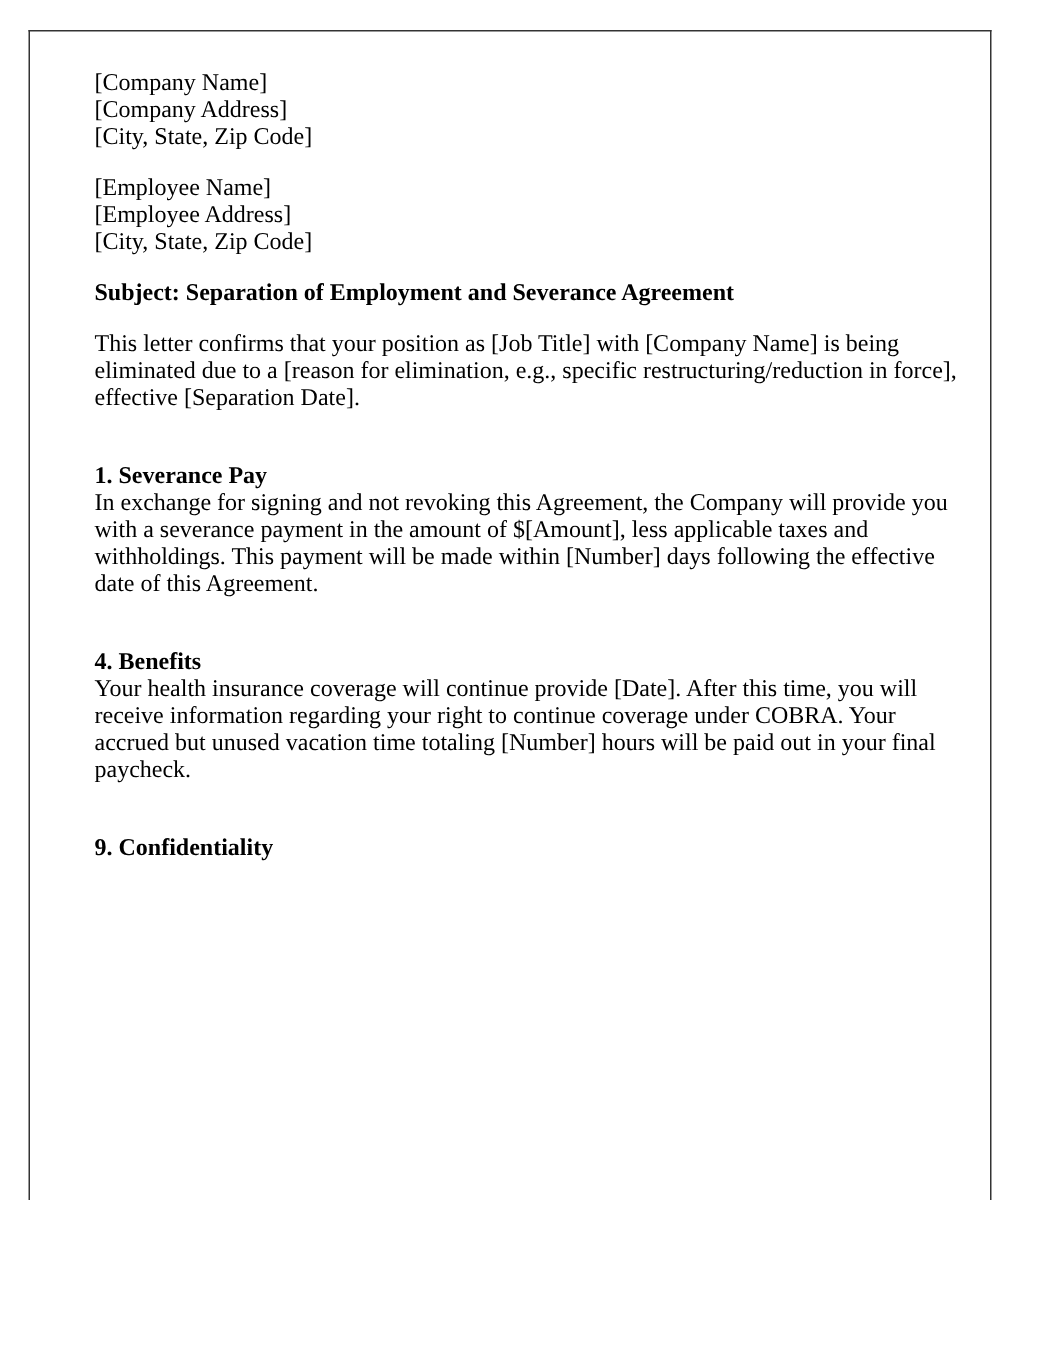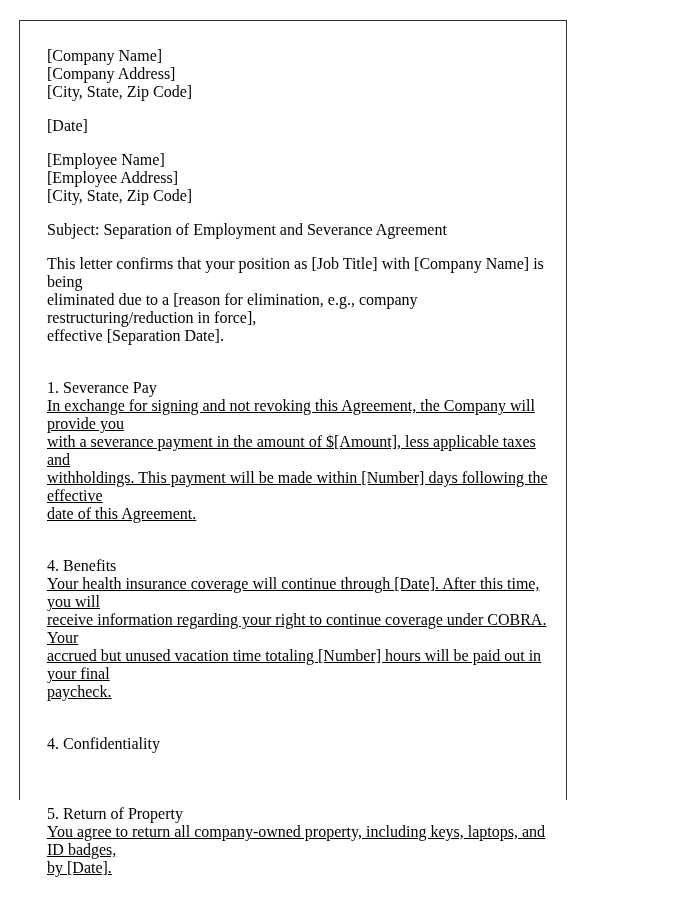--- a/index.html
+++ b/index.html
@@ -14,90 +14,85 @@
     font-family: "Liberation Serif", "DejaVu Serif", serif;
     font-size: 16px;
     line-height: 18px;
     color: #000000;
     overflow: hidden;
   }
   .page-frame {
     position: absolute;
     left: 19px;
     top: 20px;
-    width: 548px;
+    width: 642px;
     height: 780px;
     box-sizing: border-box;
     border: 1.5px solid #333333;
     border-bottom: none;
     background: #ffffff;
+    padding-left: 16px;
   }
   .letter-content {
     padding: 26px 18px 0 27px;
   }
   .letter-content p {
     margin: 16px 0 0 0;
     white-space: pre-line;
   }
   .letter-content p.first {
     margin-top: 0;
   }
   .bold {
-    font-weight: normal;
+    font-weight: bold;
   }
   .section-heading {
     display: block;
-    font-weight: normal;
+    font-weight: bold;
   }
   .section-body {
     white-space: pre-line;
-    text-decoration: underline;
   }
 </style>
 </head>
 <body>
 
 <div class="page-frame">
   <div class="letter-content">
 
     <p class="first">[Company Name]
 [Company Address]
 [City, State, Zip Code]</p>
 
-    <p>[Date]</p>
 
     <p>[Employee Name]
 [Employee Address]
 [City, State, Zip Code]</p>
 
     <p class="bold">Subject: Separation of Employment and Severance Agreement</p>
 
 
     <p>This letter confirms that your position as [Job Title] with [Company Name] is being
-eliminated due to a [reason for elimination, e.g., company restructuring/reduction in force],
+eliminated due to a [reason for elimination, e.g., specific restructuring/reduction in force],
 effective [Separation Date].</p>
 
     <p>
       <span class="section-heading">1. Severance Pay</span><span class="section-body">In exchange for signing and not revoking this Agreement, the Company will provide you
 with a severance payment in the amount of $[Amount], less applicable taxes and
 withholdings. This payment will be made within [Number] days following the effective
 date of this Agreement.</span>
     </p>
 
     <p>
-      <span class="section-heading">4. Benefits</span><span class="section-body">Your health insurance coverage will continue through [Date]. After this time, you will
+      <span class="section-heading">4. Benefits</span><span class="section-body">Your health insurance coverage will continue provide [Date]. After this time, you will
 receive information regarding your right to continue coverage under COBRA. Your
 accrued but unused vacation time totaling [Number] hours will be paid out in your final
 paycheck.</span>
     </p>
 
 
     <p>
-      <span class="section-heading">4. Confidentiality</span>
+      <span class="section-heading">9. Confidentiality</span>
     </p>
 
-    <p>
-      <span class="section-heading">5. Return of Property</span><span class="section-body">You agree to return all company-owned property, including keys, laptops, and ID badges,
-by [Date].</span>
-    </p>
 
   </div>
 </div>
 
 </body></html>

